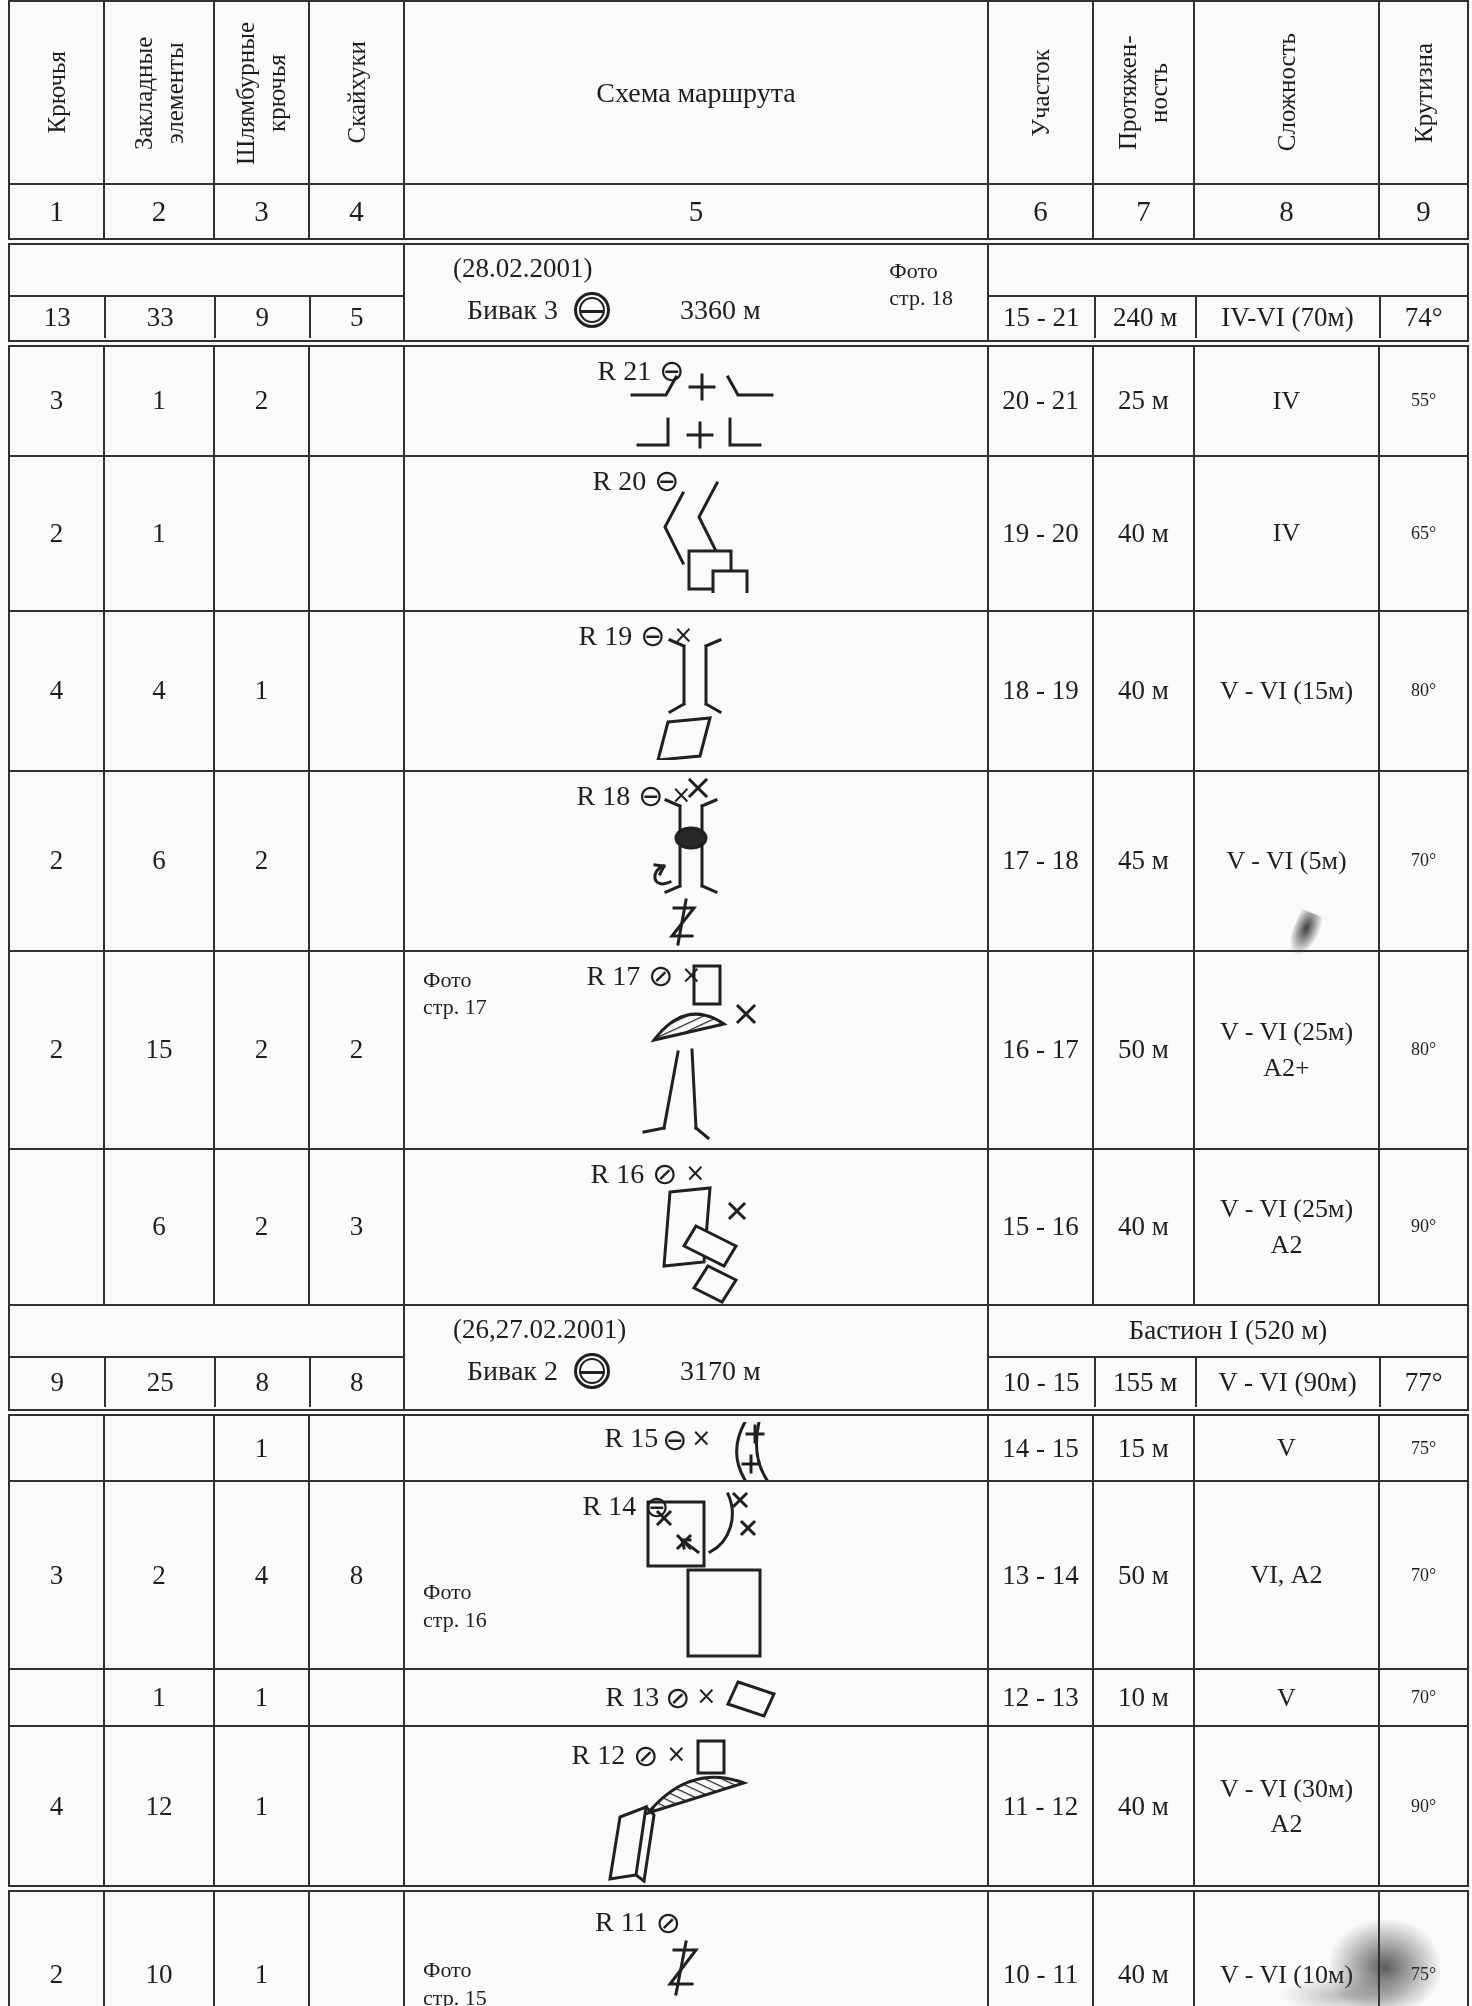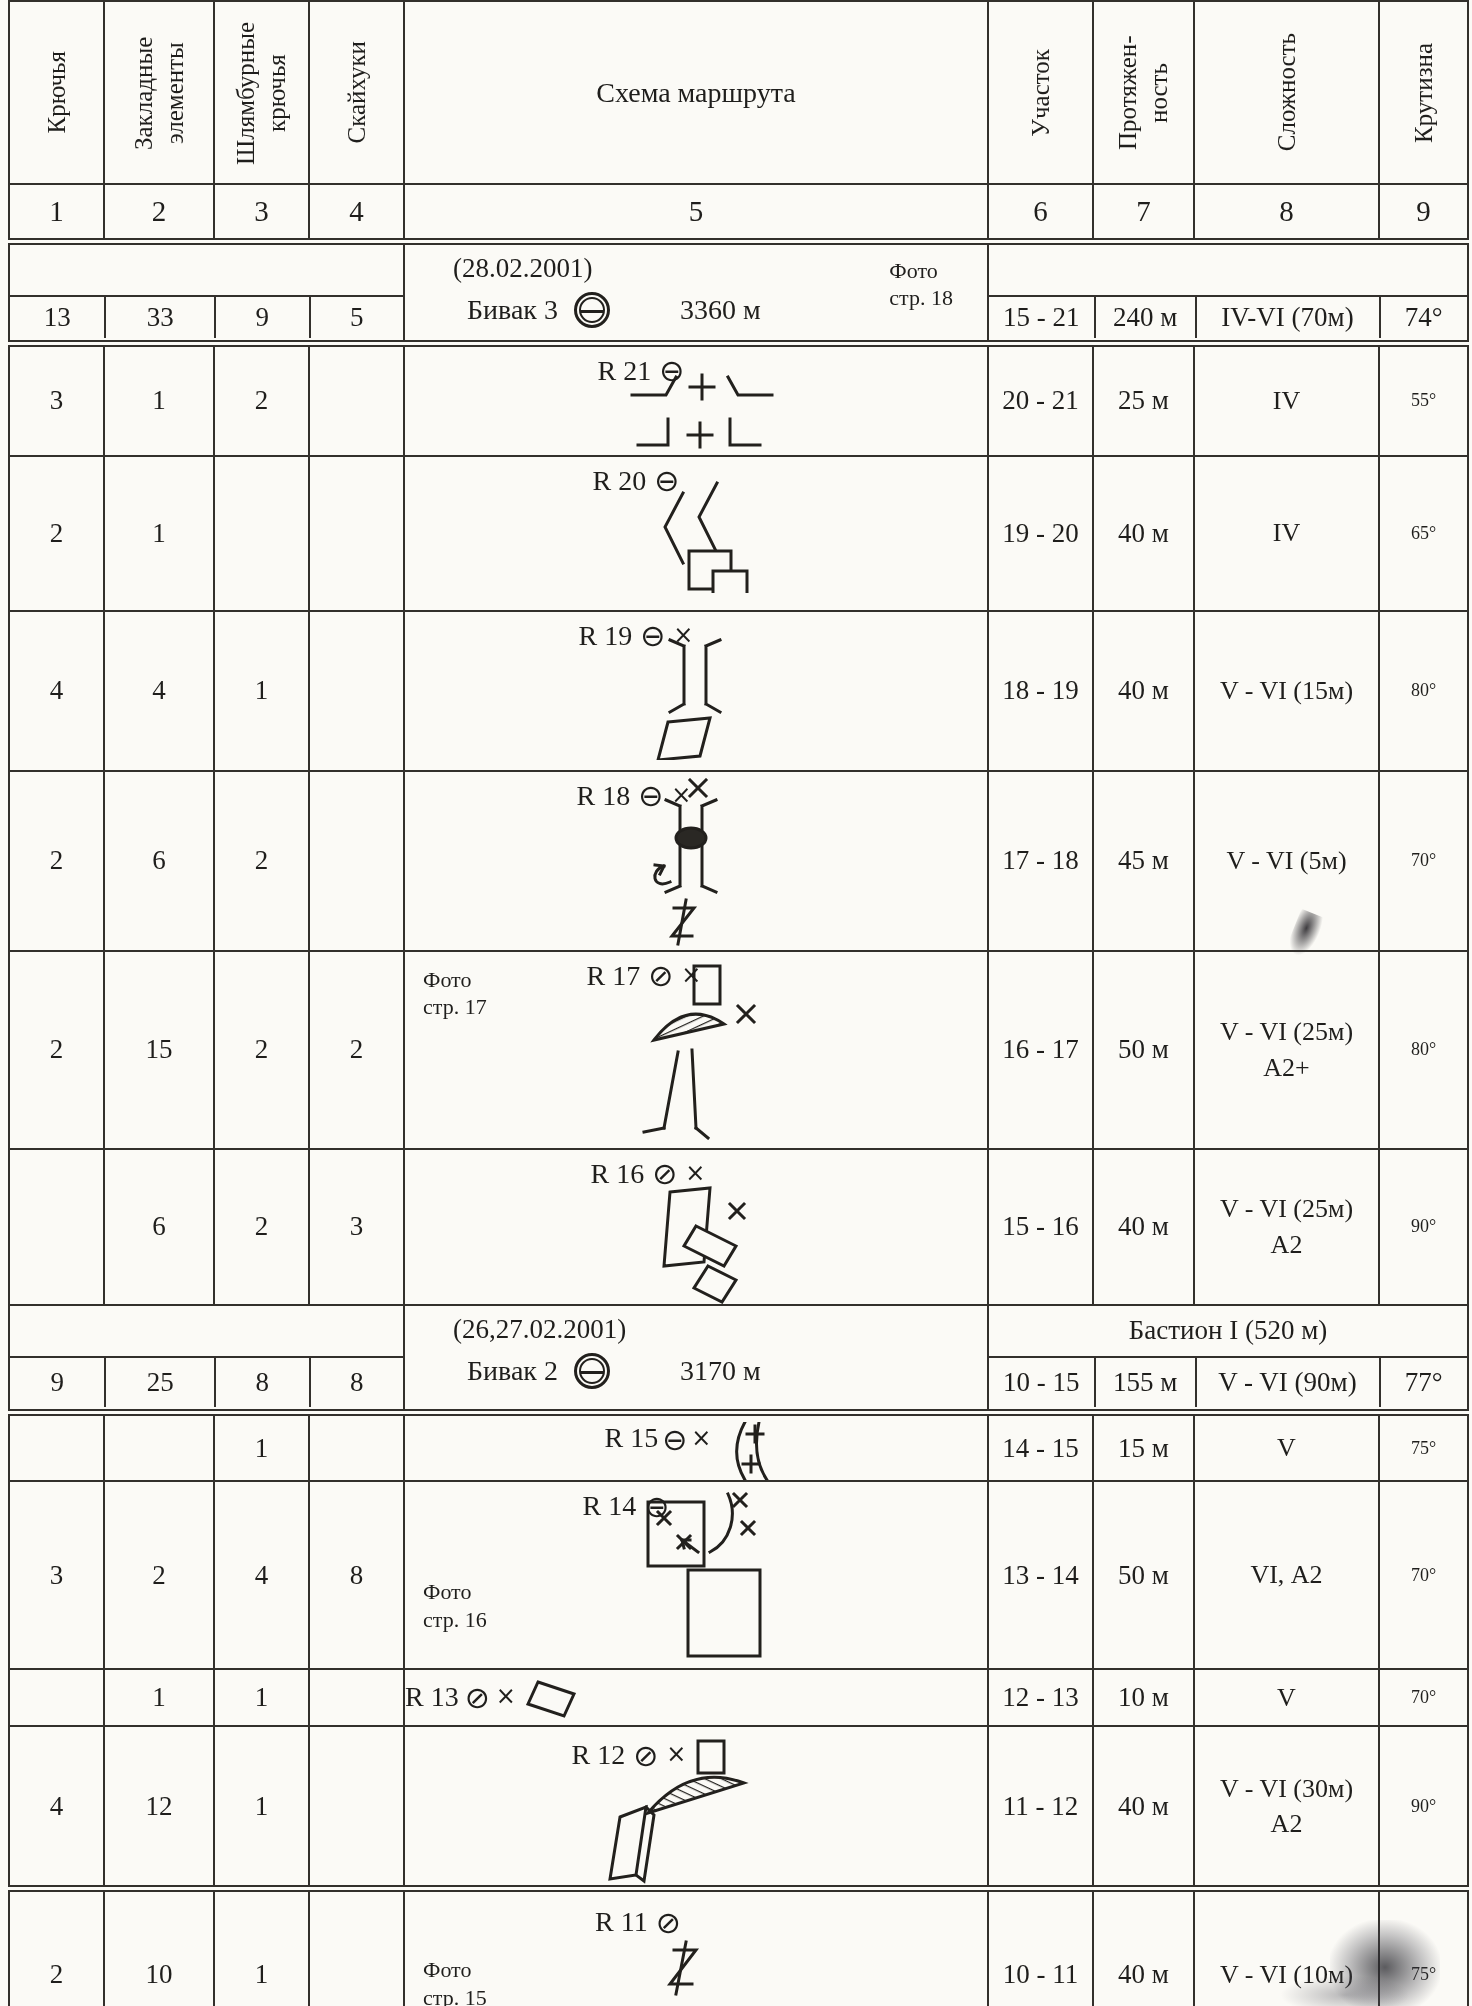--- a/index.html
+++ b/index.html
@@ -89,21 +89,21 @@
     margin-left:16px; position:relative; display:inline-block; flex:0 0 auto;
   }
   .bivak-icon::before {
     content:""; position:absolute; inset:2px; border:2px solid #22201d; border-radius:50%;
   }
   .bivak-icon::after {
     content:""; position:absolute; left:4px; right:4px; top:50%; height:3px; background:#22201d;
   }
 
   .r15-inline { display:flex; align-items:flex-start; justify-content:center; gap:4px; }
-  .r13-inline { display:flex; align-items:center; gap:6px; }
+  .r13-inline { display:flex; align-items:center; justify-content:center; gap:6px; }
 
   
   .smudge-a {
     position:absolute; left:1292px; top:912px; width:26px; height:46px;
     background:radial-gradient(ellipse at 45% 35%, rgba(42,40,44,.9), rgba(42,40,44,0) 68%);
     transform:rotate(22deg);
   }
   .smudge-b {
     position:absolute; left:1330px; top:1920px; width:110px; height:86px;
     background:radial-gradient(ellipse at 50% 55%, rgba(38,38,44,.75), rgba(70,70,80,.30) 48%, rgba(0,0,0,0) 74%);

